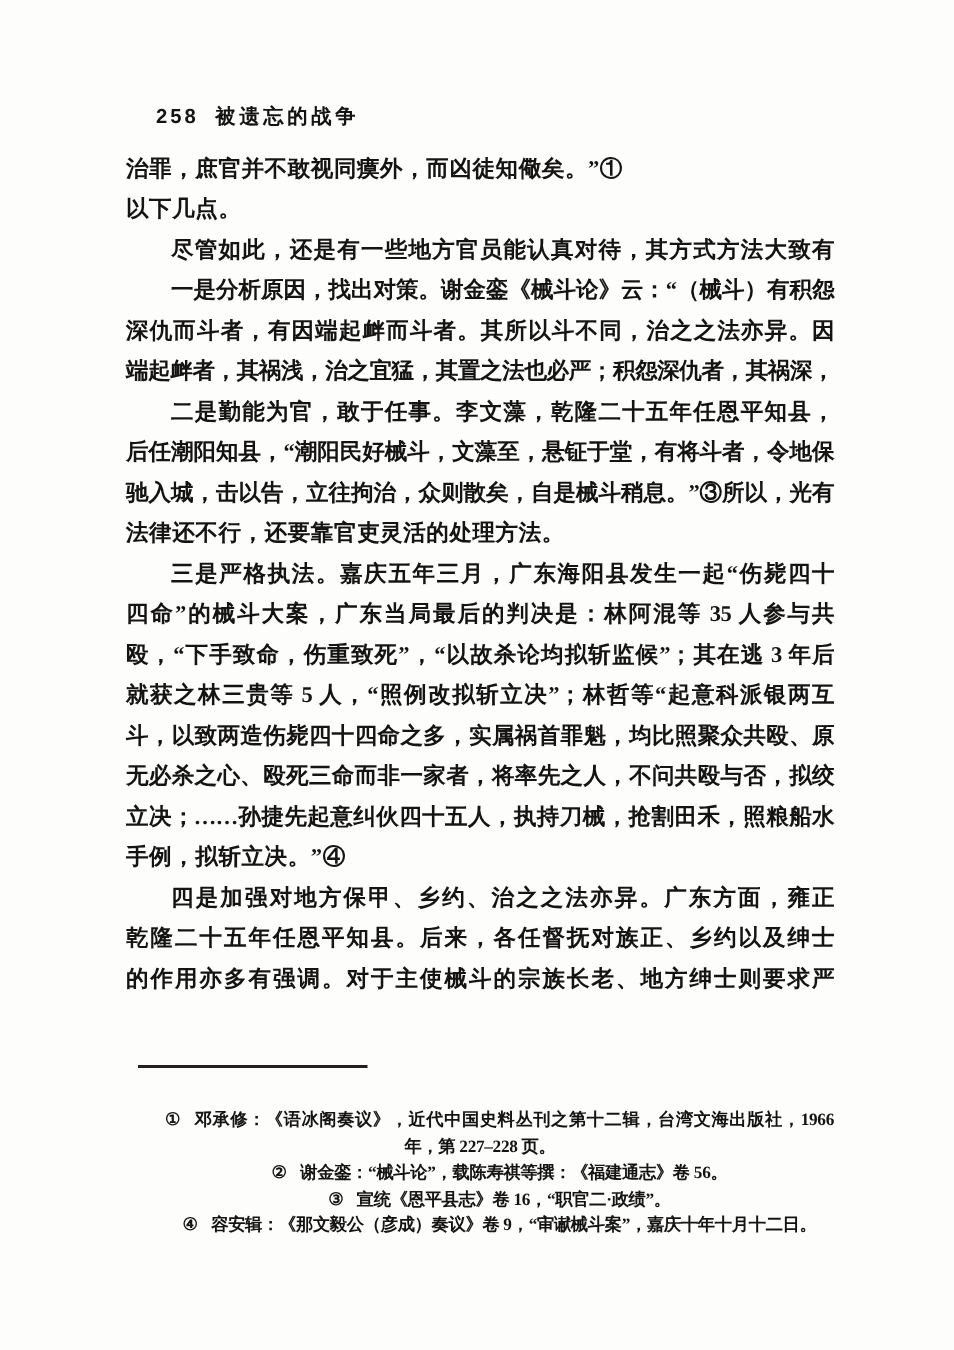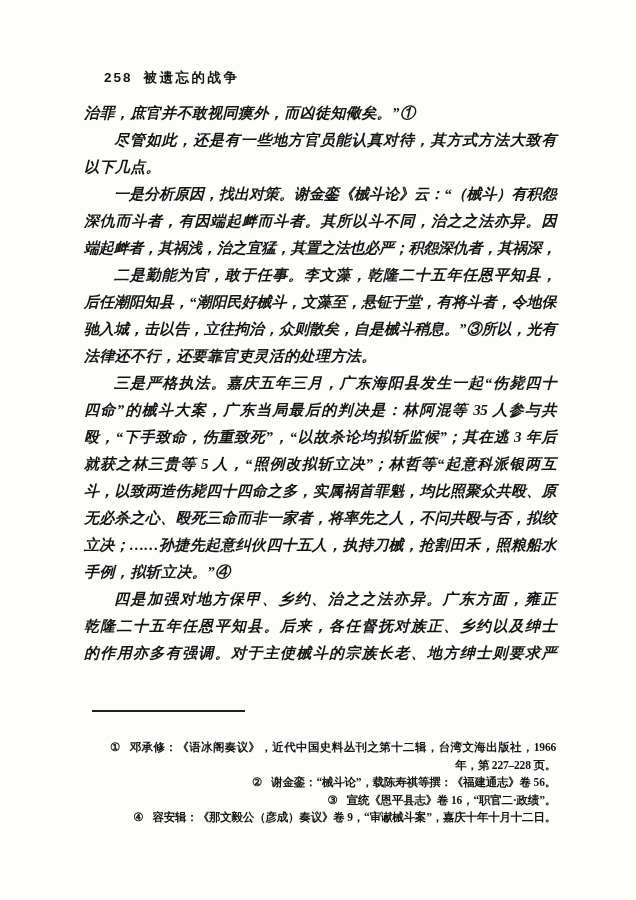--- a/index.html
+++ b/index.html
@@ -41,21 +41,20 @@
   }
   
   .body-text {
     position: absolute;
     top: 100px;
     left: 84px;
     width: 472px;
     font-size: 15px;
     letter-spacing: -0.4px;
     font-weight: 600;
-    font-style: italic;
   }
   .bl {
     height: 27px;
     line-height: 27px;
     white-space: nowrap;
   }
   .bl.fill {
     text-align: justify;
     text-align-last: justify;
     white-space: normal;
@@ -81,21 +80,21 @@
     position: absolute;
     top: 719px;
     left: 84px;
     width: 472px;
     font-size: 11.5px;
     letter-spacing: -0.2px;
     font-weight: 600;
   }
   .fn {
     line-height: 17.5px;
-    text-align: right;
+    text-align: center;
   }
   .fn.fn-first {
     text-indent: 26px;
   }
   .fn.fn-fill {
     text-align: justify;
     text-align-last: justify;
     margin-top: 20px;
   }
   .fn .fn-marker {
@@ -107,22 +106,22 @@
 
 <div class="page">
 
   <header class="page-header">
     <span class="page-number">258</span>
     <span class="running-title">被遗忘的战争</span>
   </header>
 
   <main class="body-text">
     <div class="bl end">治罪，庶官并不敢视同瘼外，而凶徒知儆矣。”①</div>
+    <div class="bl end">以下几点。</div>
     <div class="bl indent fill">尽管如此，还是有一些地方官员能认真对待，其方式方法大致有</div>
-    <div class="bl end">以下几点。</div>
     <div class="bl indent fill">一是分析原因，找出对策。谢金銮《械斗论》云：“（械斗）有积怨</div>
     <div class="bl fill">深仇而斗者，有因端起衅而斗者。其所以斗不同，治之之法亦异。因</div>
     <div class="bl fill">端起衅者，其祸浅，治之宜猛，其置之法也必严；积怨深仇者，其祸深，</div>
     <div class="bl indent fill">二是勤能为官，敢于任事。李文藻，乾隆二十五年任恩平知县，</div>
     <div class="bl fill">后任潮阳知县，“潮阳民好械斗，文藻至，悬钲于堂，有将斗者，令地保</div>
     <div class="bl fill">驰入城，击以告，立往拘治，众则散矣，自是械斗稍息。”③所以，光有</div>
     <div class="bl end">法律还不行，还要靠官吏灵活的处理方法。</div>
     <div class="bl indent fill">三是严格执法。嘉庆五年三月，广东海阳县发生一起“伤毙四十</div>
     <div class="bl fill">四命”的械斗大案，广东当局最后的判决是：林阿混等 35 人参与共</div>
     <div class="bl fill">殴，“下手致命，伤重致死”，“以故杀论均拟斩监候”；其在逃 3 年后</div>

